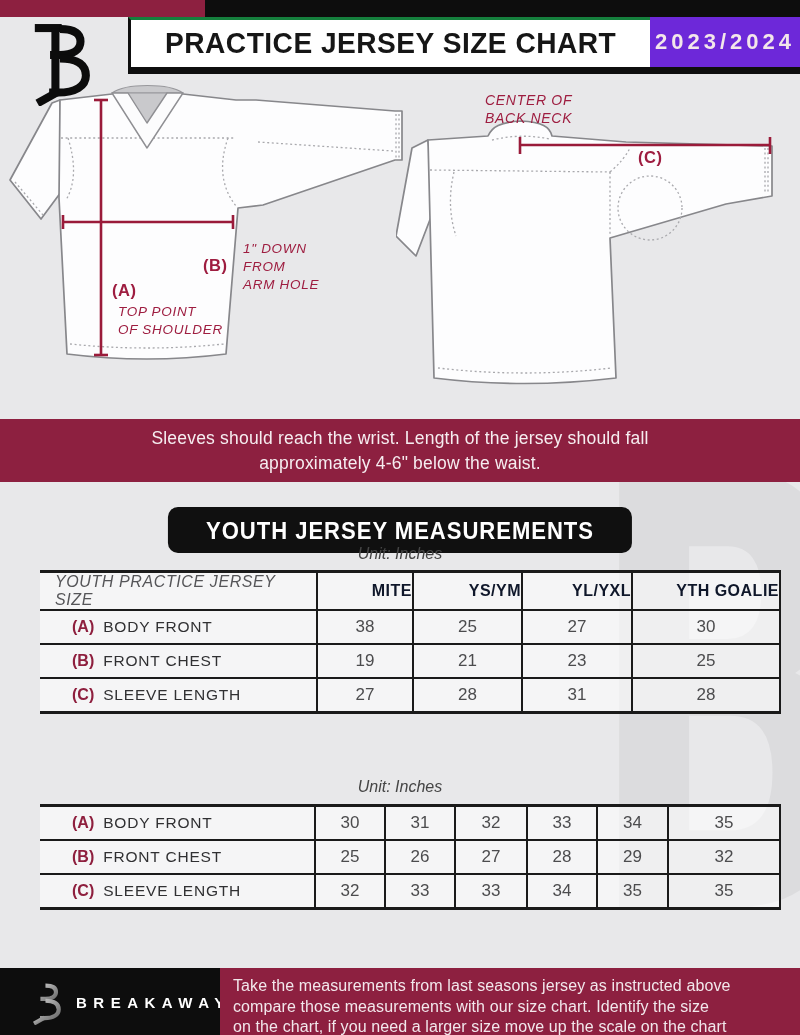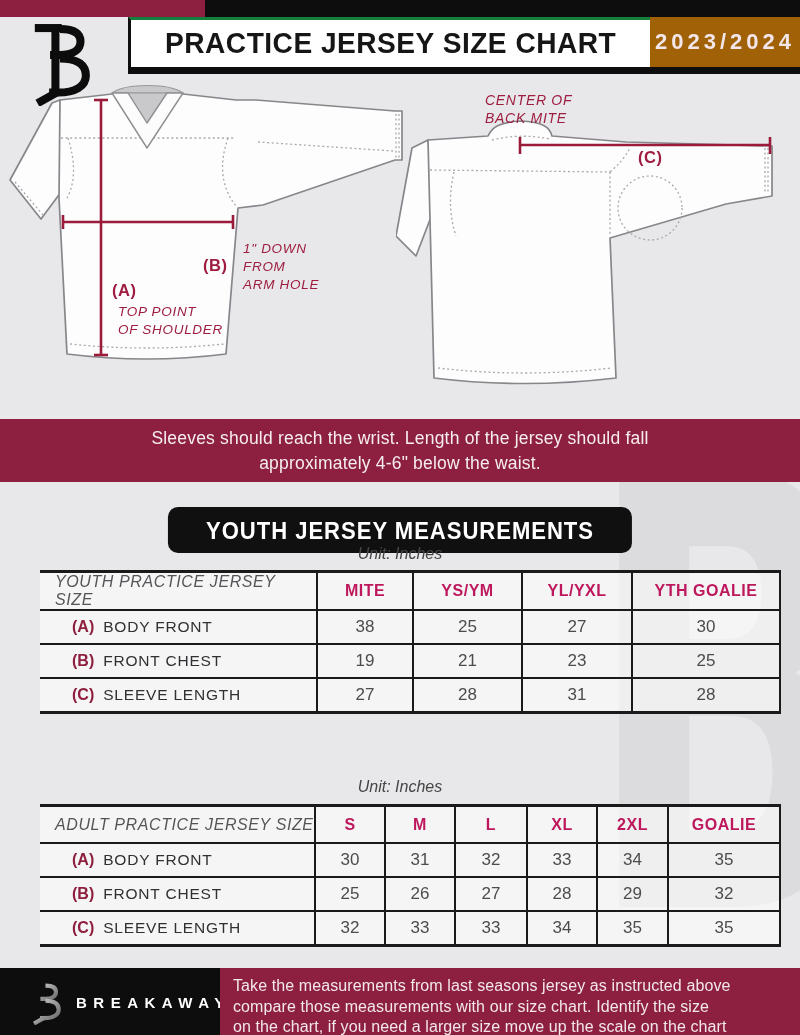--- a/index.html
+++ b/index.html
@@ -7,21 +7,21 @@
         font-family:"Liberation Sans",sans-serif;-webkit-font-smoothing:antialiased;}
   
   .strip-maroon{position:absolute;left:0;top:0;width:205px;height:17px;background:#8d2040;z-index:3;}
   .strip-black{position:absolute;left:205px;top:0;width:595px;height:17px;background:#0d0d0d;z-index:3;}
   .logo-header{position:absolute;left:26px;top:20px;z-index:3;}
   .header-bar{position:absolute;left:128px;top:17px;width:672px;height:57px;display:flex;z-index:3;
               border-bottom:7px solid #0e0e0e;box-sizing:border-box;}
   .title-box{flex:1;background:#ffffff;border-left:3px solid #0e0e0e;border-top:3px solid #15803d;
              display:flex;align-items:center;justify-content:center;box-sizing:border-box;}
   .title-box span{font-size:29px;font-weight:800;letter-spacing:.5px;color:#161616;transform:scaleX(.97);}
-  .year-box{width:150px;background:#a16207;display:flex;align-items:center;justify-content:center;box-sizing:border-box;}
+  .year-box{width:150px;background:#6d28d9;display:flex;align-items:center;justify-content:center;box-sizing:border-box;}
   .year-box span{font-size:22px;font-weight:700;letter-spacing:4px;color:#f3e6ea;}
   
   .diagram{position:absolute;left:0;top:74px;width:800px;height:345px;z-index:1;}
   .jersey-svg{position:absolute;}
   .ann{position:absolute;color:#9e1d40;z-index:2;}
   .ann-marker{font-weight:800;font-size:16.5px;letter-spacing:.5px;}
   .ann-text{font-style:italic;font-size:13.5px;letter-spacing:.7px;line-height:18px;}
   .ann-text div{white-space:nowrap;}
   
   .notice{position:absolute;left:0;top:419px;width:800px;height:63px;background:#8d2040;z-index:2;
@@ -33,21 +33,21 @@
   .pill span{color:#ffffff;font-weight:700;font-size:23px;letter-spacing:1px;display:inline-block;transform:scale(.96,1.08);}
   .unit{position:absolute;left:0;width:800px;text-align:center;font-style:italic;font-size:16px;color:#454545;z-index:2;}
   
   .meas-table{position:absolute;left:40px;width:740px;border-collapse:collapse;table-layout:fixed;z-index:2;
               border-top:3px solid #1a1a1a;}
   .meas-table th,.meas-table td{border-bottom:2px solid #1a1a1a;border-left:2px solid #1a1a1a;
               background:rgba(255,255,255,.55);padding:0;}
   .meas-table th:first-child,.meas-table td:first-child{border-left:none;}
   .meas-table th:last-child,.meas-table td:last-child{border-right:2px solid #1a1a1a;}
   .meas-table tr:last-child td{border-bottom:3px solid #1a1a1a;}
-  .meas-table th{height:35px;font-weight:700;font-size:16px;letter-spacing:.5px;color:#be185d;text-align:center;}
+  .meas-table th{height:35px;font-weight:700;font-size:16px;letter-spacing:.5px;color:#0f172a;text-align:right;}
   .meas-table th.lbl{font-weight:400;color:#555558;text-align:left;padding-left:15px;letter-spacing:.6px;font-style:italic;}
   .meas-table td{height:32px;text-align:center;font-size:17px;color:#4c4c4e;}
   .meas-table td.lbl{text-align:left;padding-left:32px;font-size:15.5px;color:#303032;letter-spacing:.8px;}
   .meas-table td.lbl .mk{color:#8e1f3e;font-weight:800;font-size:16px;margin-right:9px;letter-spacing:0;}
   
   .watermark{position:absolute;left:585px;top:400px;font-family:"DejaVu Sans",sans-serif;font-weight:bold;
              font-size:600px;line-height:1;color:#dcdcde;transform:scaleX(.62);transform-origin:left top;
              z-index:0;user-select:none;}
   
   .footer-black{position:absolute;left:0;top:968px;width:220px;height:67px;background:#0d0d0d;z-index:4;}
@@ -149,21 +149,21 @@
       <div>FROM</div>
       <div>ARM HOLE</div>
     </div>
     <div class="ann ann-marker" style="left:112px;top:207px;">(A)</div>
     <div class="ann ann-text" style="left:118px;top:229px;">
       <div>TOP POINT</div>
       <div>OF SHOULDER</div>
     </div>
     <div class="ann ann-text" style="left:485px;top:17px;font-size:14px;">
       <div>CENTER OF</div>
-      <div>BACK MITE</div>
+      <div>BACK NECK</div>
     </div>
     <div class="ann ann-marker" style="left:638px;top:74px;">(C)</div>
   </div>
 
   <div class="notice">
     <div>Sleeves should reach the wrist. Length of the jersey should fall</div>
     <div>approximately 4-6" below the waist.</div>
   </div>
 
   <div class="pill" style="top:493px;">
@@ -217,29 +217,20 @@
     <colgroup>
         <col style="width:275px">
         <col style="width:70px">
         <col style="width:70px">
         <col style="width:72px">
         <col style="width:70px">
         <col style="width:71px">
         <col style="width:112px">
       </colgroup>
     <tbody>
-        <tr>
-      <th class="lbl">ADULT PRACTICE JERSEY SIZE</th>
-      <th>S</th>
-      <th>M</th>
-      <th>L</th>
-      <th>XL</th>
-      <th>2XL</th>
-      <th>GOALIE</th>
-    </tr>
     <tr>
       <td class="lbl"><span class="mk">(A)</span><span>BODY FRONT</span></td>
       <td>30</td>
       <td>31</td>
       <td>32</td>
       <td>33</td>
       <td>34</td>
       <td>35</td>
     </tr>
     <tr>

